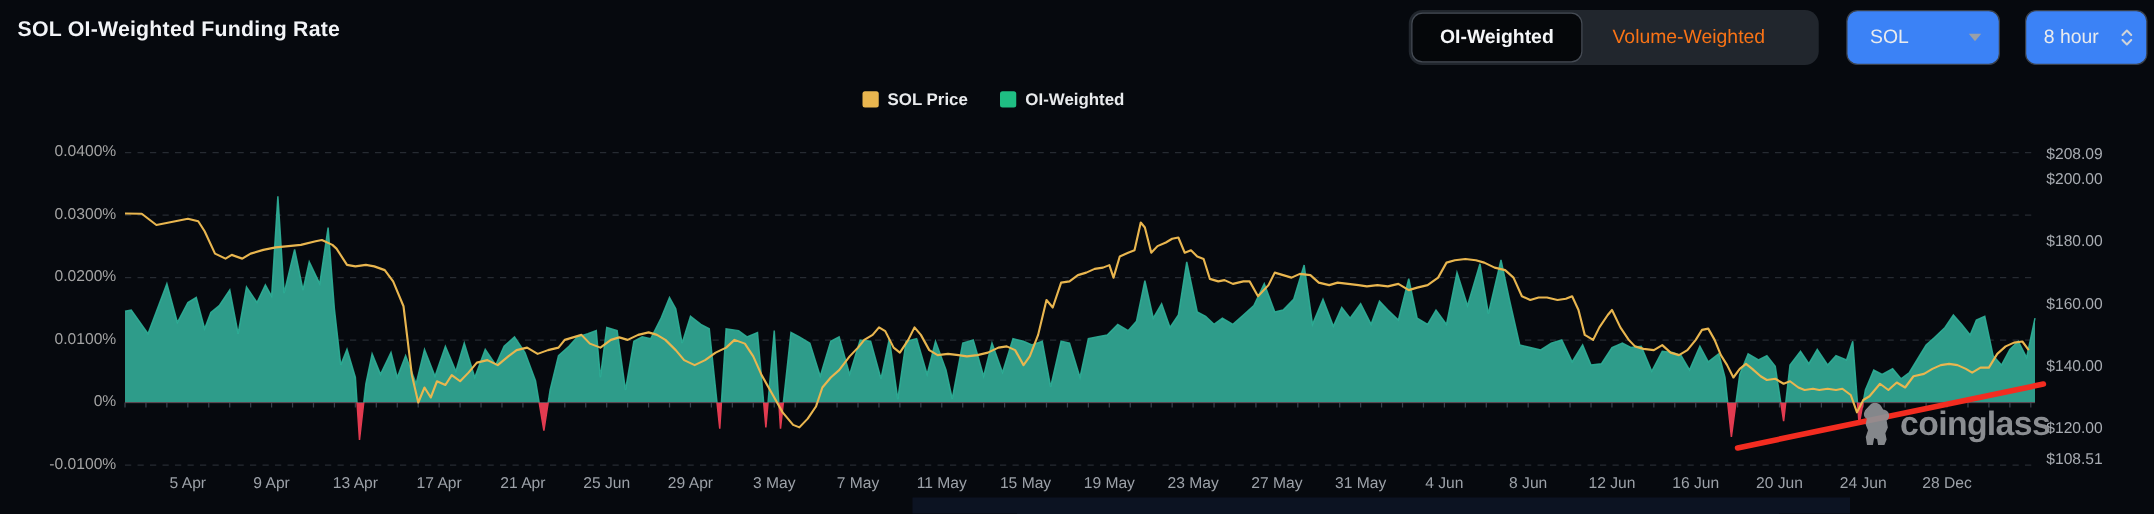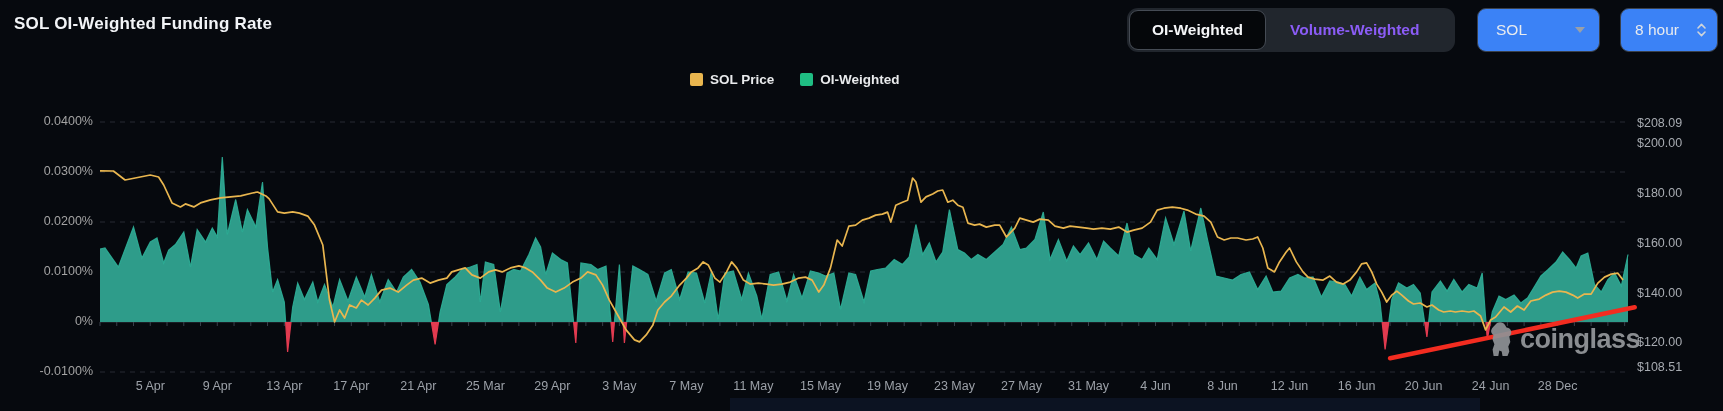--- a/index.html
+++ b/index.html
@@ -5,22 +5,22 @@
   html,body{margin:0;padding:0;background:#06090e;}
   body{width:1723px;height:411px;position:relative;overflow:hidden;
        font-family:"Liberation Sans",sans-serif;-webkit-font-smoothing:antialiased;}
   .abs{position:absolute;}
   
   .page-title{left:14px;top:14px;font-size:17px;font-weight:700;color:#f2f4f7;letter-spacing:.2px;}
   
   .seg{left:1127px;top:8px;width:328px;height:44px;background:#21262d;border-radius:11px;
        display:flex;align-items:stretch;box-sizing:border-box;}
   .seg-btn{flex:0 0 auto;display:flex;align-items:center;justify-content:center;
-       font-size:15.5px;color:#8b5cf6;cursor:pointer;background:transparent;border:none;
-       padding:0 22px;border-radius:9px;font-family:inherit;font-weight:bold;}
+       font-size:15.5px;color:#f97316;cursor:pointer;background:transparent;border:none;
+       padding:0 22px;border-radius:9px;font-family:inherit;}
   .seg-btn.active{background:#05070a;border:1px solid #454b54;color:#f5f6f8;font-weight:600;margin:2px;}
   
   .sel{top:8px;height:44px;box-sizing:border-box;border:1px solid #3a414b;border-radius:9px;
        background:#3b82f6;display:flex;align-items:center;justify-content:space-between;
        padding:0 14px 0 18px;cursor:pointer;}
   .sel-symbol{left:1477px;width:123px;}
   .sel-interval{left:1620px;width:98px;padding:0 10px 0 14px;}
   .sel-label{font-size:15.5px;color:#e9ebee;}
   .caret{width:0;height:0;border-left:5px solid transparent;border-right:5px solid transparent;
        border-top:6px solid #9aa0a8;}
@@ -199,21 +199,21 @@
     <div class="abs ylab-right" style="top: 185.957px;">$180.00</div>
     <div class="abs ylab-right" style="top: 235.766px;">$160.00</div>
     <div class="abs ylab-right" style="top: 285.575px;">$140.00</div>
     <div class="abs ylab-right" style="top: 335.385px;">$120.00</div>
     <div class="abs ylab-right" style="top: 360px;">$108.51</div>
     <div class="abs xlab" style="left: 115.263px;">5 Apr</div>
     <div class="abs xlab" style="left: 182.281px;">9 Apr</div>
     <div class="abs xlab" style="left: 249.298px;">13 Apr</div>
     <div class="abs xlab" style="left: 316.316px;">17 Apr</div>
     <div class="abs xlab" style="left: 383.333px;">21 Apr</div>
-    <div class="abs xlab" style="left: 450.351px;">25 Mar</div>
+    <div class="abs xlab" style="left: 450.351px;">25 Jun</div>
     <div class="abs xlab" style="left: 517.368px;">29 Apr</div>
     <div class="abs xlab" style="left: 584.386px;">3 May</div>
     <div class="abs xlab" style="left: 651.404px;">7 May</div>
     <div class="abs xlab" style="left: 718.421px;">11 May</div>
     <div class="abs xlab" style="left: 785.439px;">15 May</div>
     <div class="abs xlab" style="left: 852.456px;">19 May</div>
     <div class="abs xlab" style="left: 919.474px;">23 May</div>
     <div class="abs xlab" style="left: 986.491px;">27 May</div>
     <div class="abs xlab" style="left: 1053.51px;">31 May</div>
     <div class="abs xlab" style="left: 1120.53px;">4 Jun</div>

